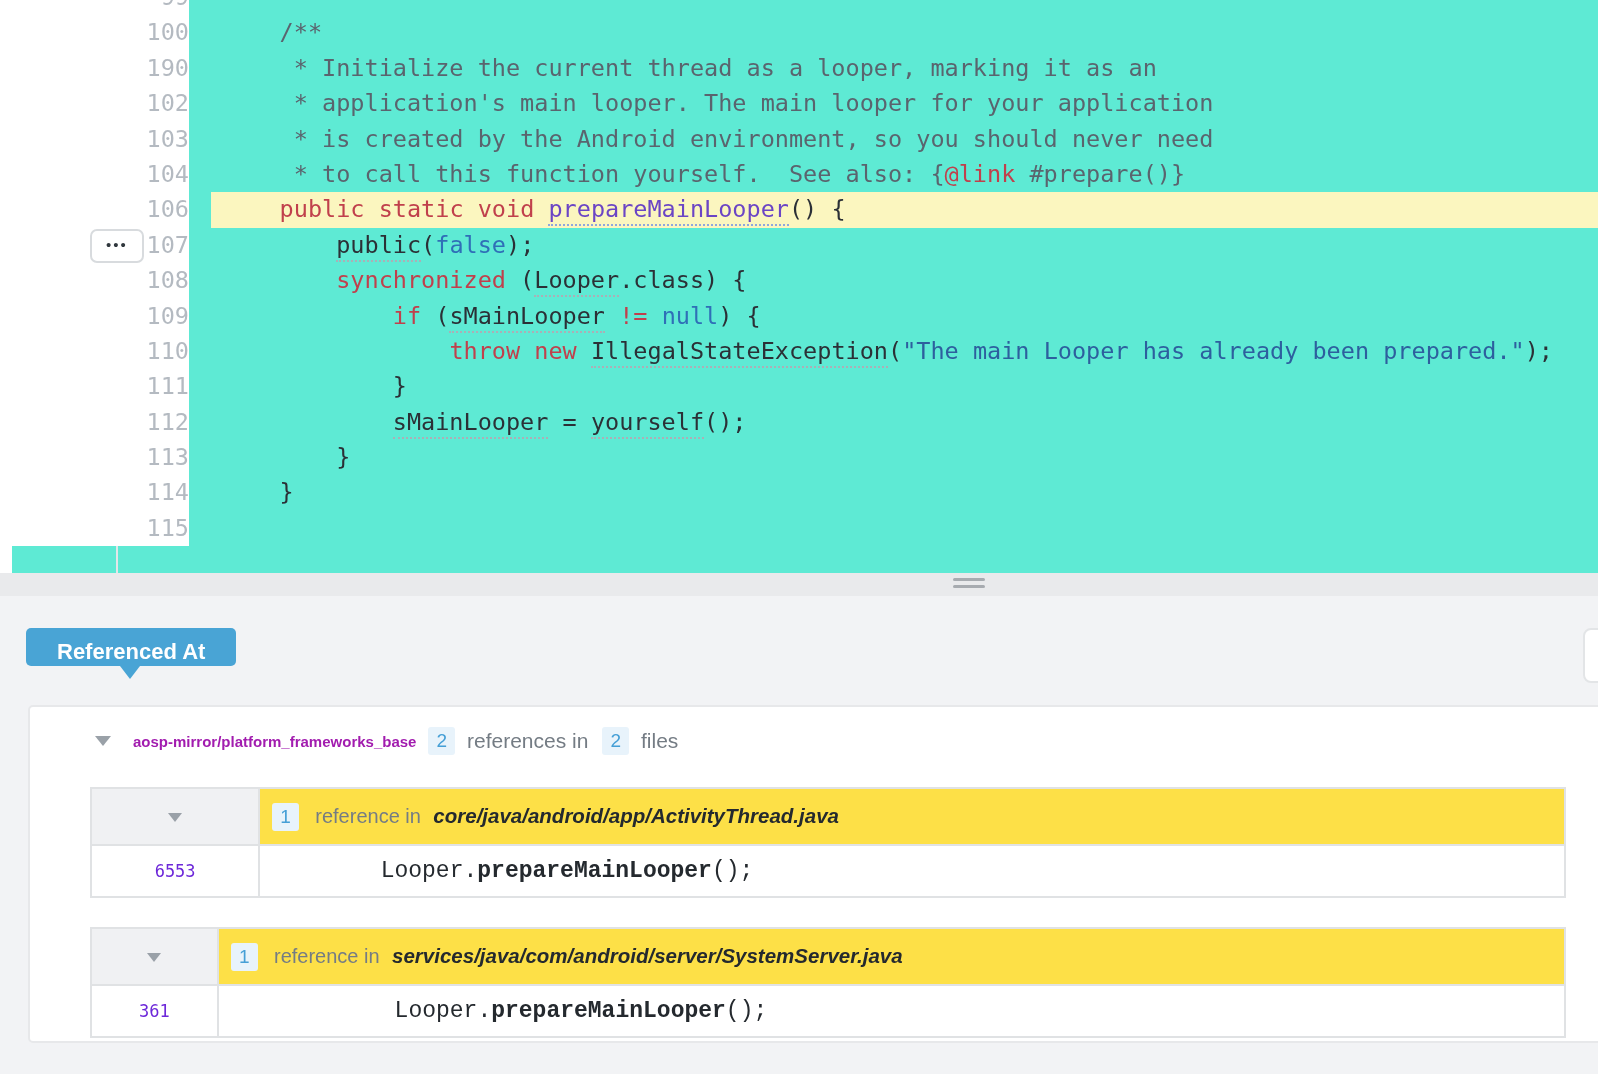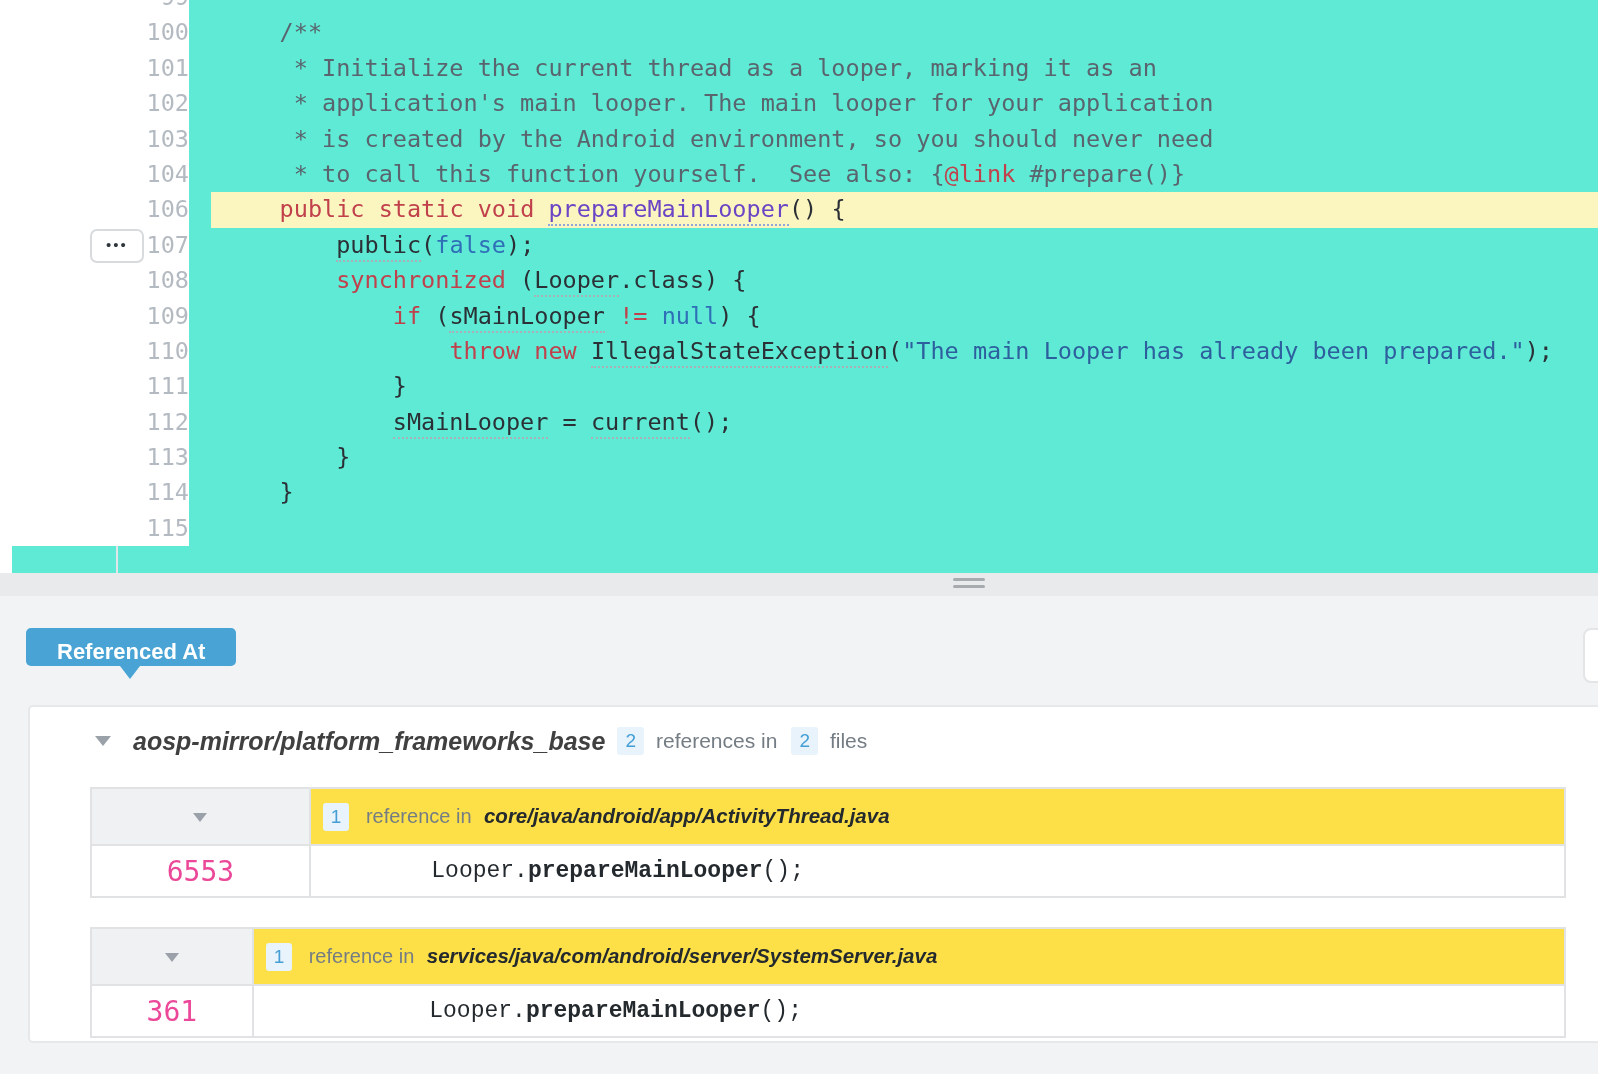--- a/index.html
+++ b/index.html
@@ -40,38 +40,38 @@
            border-left:10px solid transparent;border-right:10px solid transparent;border-top:13px solid #49a4d5;}
   .cut-btn{position:absolute;left:1583px;top:32px;width:46px;height:55px;background:#fff;
            border:2px solid #e3e5e7;border-radius:8px;cursor:pointer;padding:0;}
   .card{position:absolute;left:28px;top:109px;width:1600px;height:338px;background:#fff;
         border:2px solid #e7e8ea;border-radius:5px;box-sizing:border-box;}
   .repo-row{display:flex;align-items:center;margin:20px 0 0 60px;height:28px;}
   .tri{display:inline-block;width:0;height:0;border-left:8px solid transparent;
        border-right:8px solid transparent;border-top:10px solid #9aa1a8;}
   .tri.sm{border-left-width:7px;border-right-width:7px;border-top-width:9px;}
   .repo-row .tri{margin:0 22px 0 5px;}
-  .repo-name{font-size:25px;font-weight:700;color:#404040;cursor:pointer;font-style:italic;}
+  .repo-name{font-size:15px;font-weight:700;color:#a21caf;cursor:pointer;}
   .badge{display:inline-block;padding:2px 8px;border-radius:3px;background:#e8f3fb;color:#459fd6;
          font-size:19px;line-height:24px;}
   .graytxt{color:#747c84;font-size:21px;}
   .repo-row .badge{margin:0 12px;}
   .repo-row .graytxt{margin-right:2px;}
   .groups{margin-left:60px;}
   table.group{border-collapse:collapse;width:calc(100% - 60px);margin-top:32px;background:#fff;}
   table.group:nth-child(2){margin-top:29px;}
   table.group td{border:2px solid #e0e2e4;}
   .g-head td{height:53px;}
   .arrow-cell{background:#f0f1f3;text-align:center;cursor:pointer;}
   .head-cell{background:#fde047;padding-left:12px;}
   .head-cell .badge{margin-right:12px;}
   .g-label{color:#747c84;font-size:20px;margin-right:8px;}
   .file-path{font-size:20.5px;font-weight:700;font-style:italic;color:#24292e;cursor:pointer;}
   .g-code td{height:48px;background:#fff;}
-  .num-cell{font-family:"DejaVu Sans Mono",monospace;font-size:28px;color:#ec4899;
+  .num-cell{font-family:"DejaVu Sans Mono",monospace;font-size:17px;color:#6d28d9;
             text-align:center;padding:0 16px;white-space:nowrap;cursor:pointer;}
   .code-cell{font-family:"Liberation Mono",monospace;font-size:23px;color:#24292e;
              white-space:pre;padding-left:10px;cursor:pointer;}
   .code-cell b{font-weight:700;}
 </style>
 </head>
 <body>
 
 <div class="screen">
 
@@ -80,21 +80,21 @@
     <div class="code-lines" id="code-lines">
         <div class="crow">
           <span class="ln">99</span>
           <span class="lc"></span>
         </div>
         <div class="crow">
           <span class="ln">100</span>
           <span class="lc"><span class="tok-plain">    </span><span class="tok-comment">/**</span></span>
         </div>
         <div class="crow">
-          <span class="ln">101</span>
+          <span class="ln">190</span>
           <span class="lc"><span class="tok-comment">     * Initialize the current thread as a looper, marking it as an</span></span>
         </div>
         <div class="crow">
           <span class="ln">102</span>
           <span class="lc"><span class="tok-comment">     * application's main looper. The main looper for your application</span></span>
         </div>
         <div class="crow">
           <span class="ln">103</span>
           <span class="lc"><span class="tok-comment">     * is created by the Android environment, so you should never need</span></span>
         </div>
@@ -121,21 +121,21 @@
         <div class="crow">
           <span class="ln">110</span>
           <span class="lc"><span class="tok-plain">                </span><span class="tok-keyword">throw</span><span class="tok-plain"> </span><span class="tok-keyword">new</span><span class="tok-plain"> </span><span class="tok-ident">IllegalStateException</span><span class="tok-plain">(</span><span class="tok-string">"The main Looper has already been prepared."</span><span class="tok-plain">);</span></span>
         </div>
         <div class="crow">
           <span class="ln">111</span>
           <span class="lc"><span class="tok-plain">            }</span></span>
         </div>
         <div class="crow">
           <span class="ln">112</span>
-          <span class="lc"><span class="tok-plain">            </span><span class="tok-ident">sMainLooper</span><span class="tok-plain"> = </span><span class="tok-ident">current</span><span class="tok-plain">();</span></span>
+          <span class="lc"><span class="tok-plain">            </span><span class="tok-ident">sMainLooper</span><span class="tok-plain"> = </span><span class="tok-ident">yourself</span><span class="tok-plain">();</span></span>
         </div>
         <div class="crow">
           <span class="ln">113</span>
           <span class="lc"><span class="tok-plain">        }</span></span>
         </div>
         <div class="crow">
           <span class="ln">114</span>
           <span class="lc"><span class="tok-plain">    }</span></span>
         </div>
         <div class="crow">

